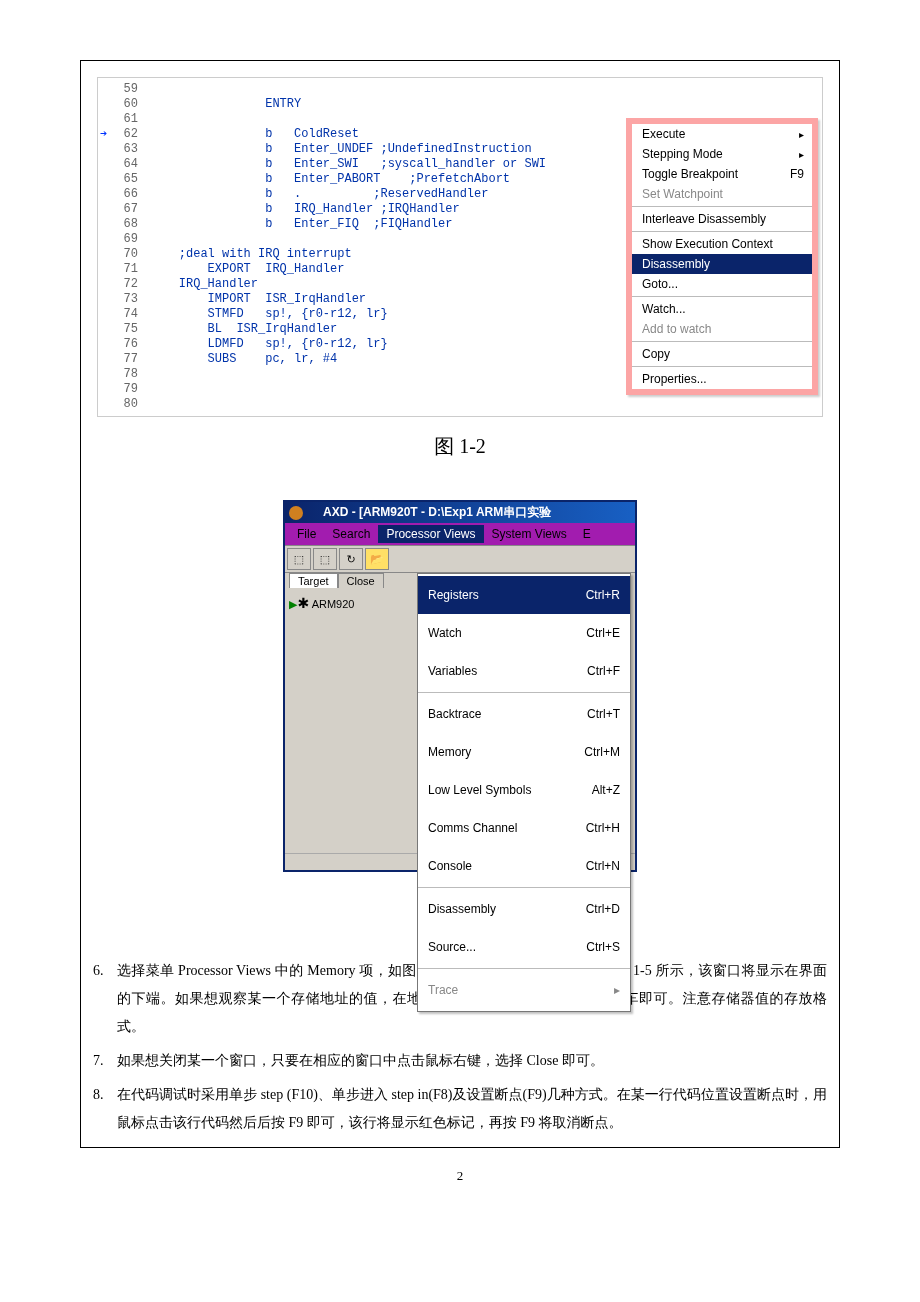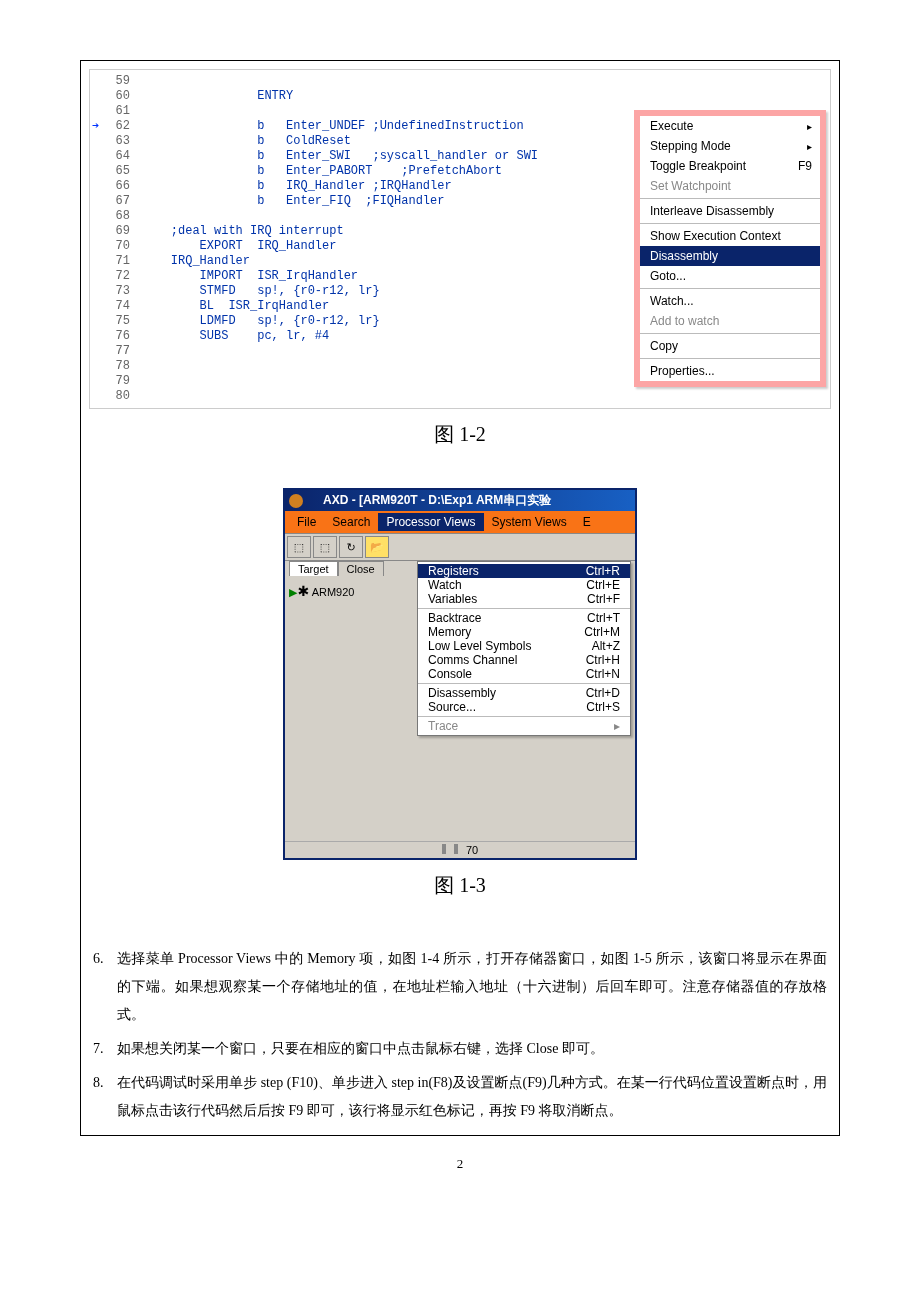--- a/index.html
+++ b/index.html
@@ -18,21 +18,21 @@
     font-size: 14px;
     margin-bottom: 10px;
   }
   .content-frame {
     border: 1px solid #000;
     border-top: 1px solid #000;
     padding: 0;
   }
   .code-panel {
     border: 1px solid #ccc;
-    margin: 8px;
+    margin: 16px;
     display: flex;
     background: #fff;
     position: relative;
     font-family: "Courier New", monospace;
     font-size: 12px;
   }
   .gutter {
     width: 40px;
     text-align: right;
     color: #666;
@@ -103,21 +103,21 @@
     gap: 20px;
     font-weight: bold;
   }
   .axd-icon {
     width: 14px; height: 14px;
     background: #d08020;
     border-radius: 50%;
     display: inline-block;
   }
   .axd-menubar {
-    background: #f97316;
+    background: #a21caf;
     display: flex;
     padding: 2px 4px;
     border-bottom: 1px solid #888;
   }
   .axd-menubar .m-item {
     padding: 2px 8px;
   }
   .axd-menubar .m-item.active {
     background: #0a246a;
     color: #fff;
@@ -169,21 +169,21 @@
     left: 132px;
     width: 212px;
     background: #fff;
     border: 1px solid #777;
     box-shadow: 2px 2px 2px rgba(0,0,0,0.25);
     padding: 2px 0;
   }
   .pm-item {
     display: flex;
     justify-content: space-between;
-    padding: 0 10px;
+    padding: 12px 10px;
     color: #000;
   }
   .pm-item.disabled { color: #888; }
   .pm-item.selected { background: #0a246a; color: #fff; }
   .pm-sep { border-top: 1px solid #bbb; margin: 2px 0; }
   .step-row {
     display: flex;
     justify-content: center;
     gap: 8px;
     padding: 2px 0;
@@ -246,24 +246,25 @@
           <span class="lineno">76</span>
           <span class="lineno">77</span>
           <span class="lineno">78</span>
           <span class="lineno">79</span>
           <span class="lineno">80</span>
         </div>
       <div class="code-body" id="codebody">
           <span class="c-line"></span>
           <span class="c-line">                ENTRY</span>
           <span class="c-line"></span>
+          <span class="c-line">                b   ColdReset</span>
           <span class="c-line">                b   Enter_UNDEF ;UndefinedInstruction</span>
-          <span class="c-line">                b   ColdReset</span>
           <span class="c-line">                b   Enter_SWI   ;syscall_handler or SWI</span>
           <span class="c-line">                b   Enter_PABORT    ;PrefetchAbort</span>
+          <span class="c-line">                b   .          ;ReservedHandler</span>
           <span class="c-line">                b   IRQ_Handler ;IRQHandler</span>
           <span class="c-line">                b   Enter_FIQ  ;FIQHandler</span>
           <span class="c-line"></span>
           <span class="c-line">    ;deal with IRQ interrupt</span>
           <span class="c-line">        EXPORT  IRQ_Handler</span>
           <span class="c-line">    IRQ_Handler</span>
           <span class="c-line">        IMPORT  ISR_IrqHandler</span>
           <span class="c-line">        STMFD   sp!, {r0-r12, lr}</span>
           <span class="c-line">        BL  ISR_IrqHandler</span>
           <span class="c-line">        LDMFD   sp!, {r0-r12, lr}</span>

